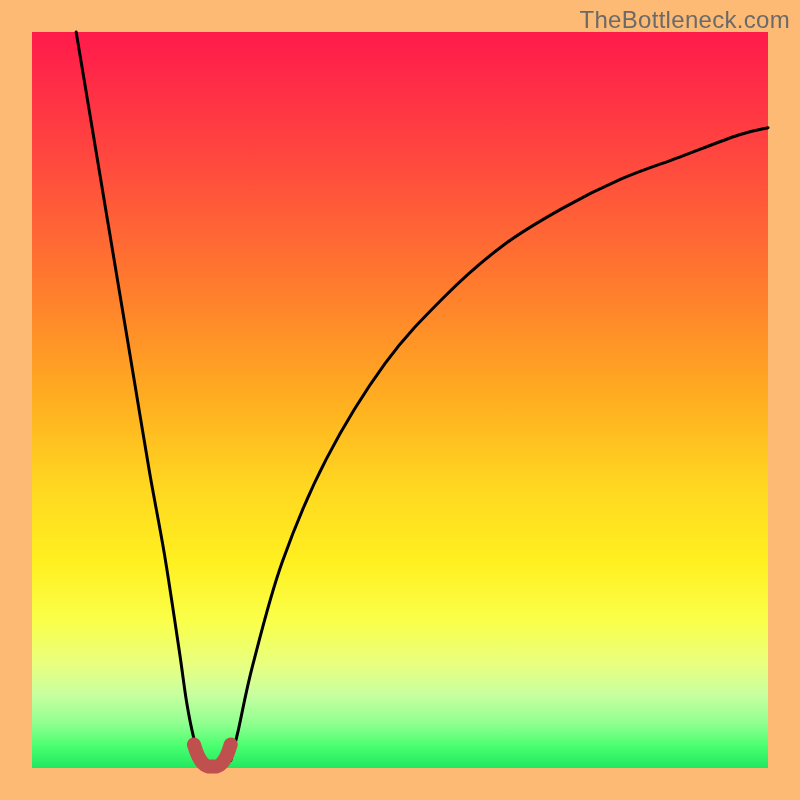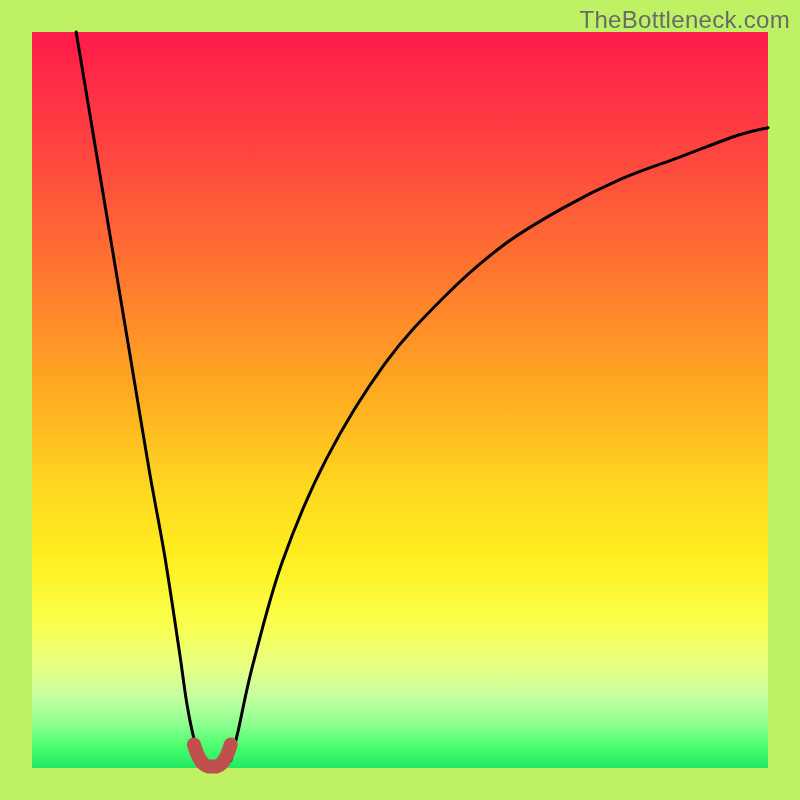--- a/index.html
+++ b/index.html
@@ -10,21 +10,21 @@
     background: #000;
     overflow: hidden;
     font-family: Arial, Helvetica, sans-serif;
   }
   .frame {
     position: absolute;
     left: 0;
     top: 0;
     width: 800px;
     height: 800px;
-    background: #bef264;
+    background: #fdba74;
   }
   .plot {
     position: absolute;
     left: 32px;
     top: 32px;
     width: 736px;
     height: 736px;
     
     background: linear-gradient(
       to bottom,

